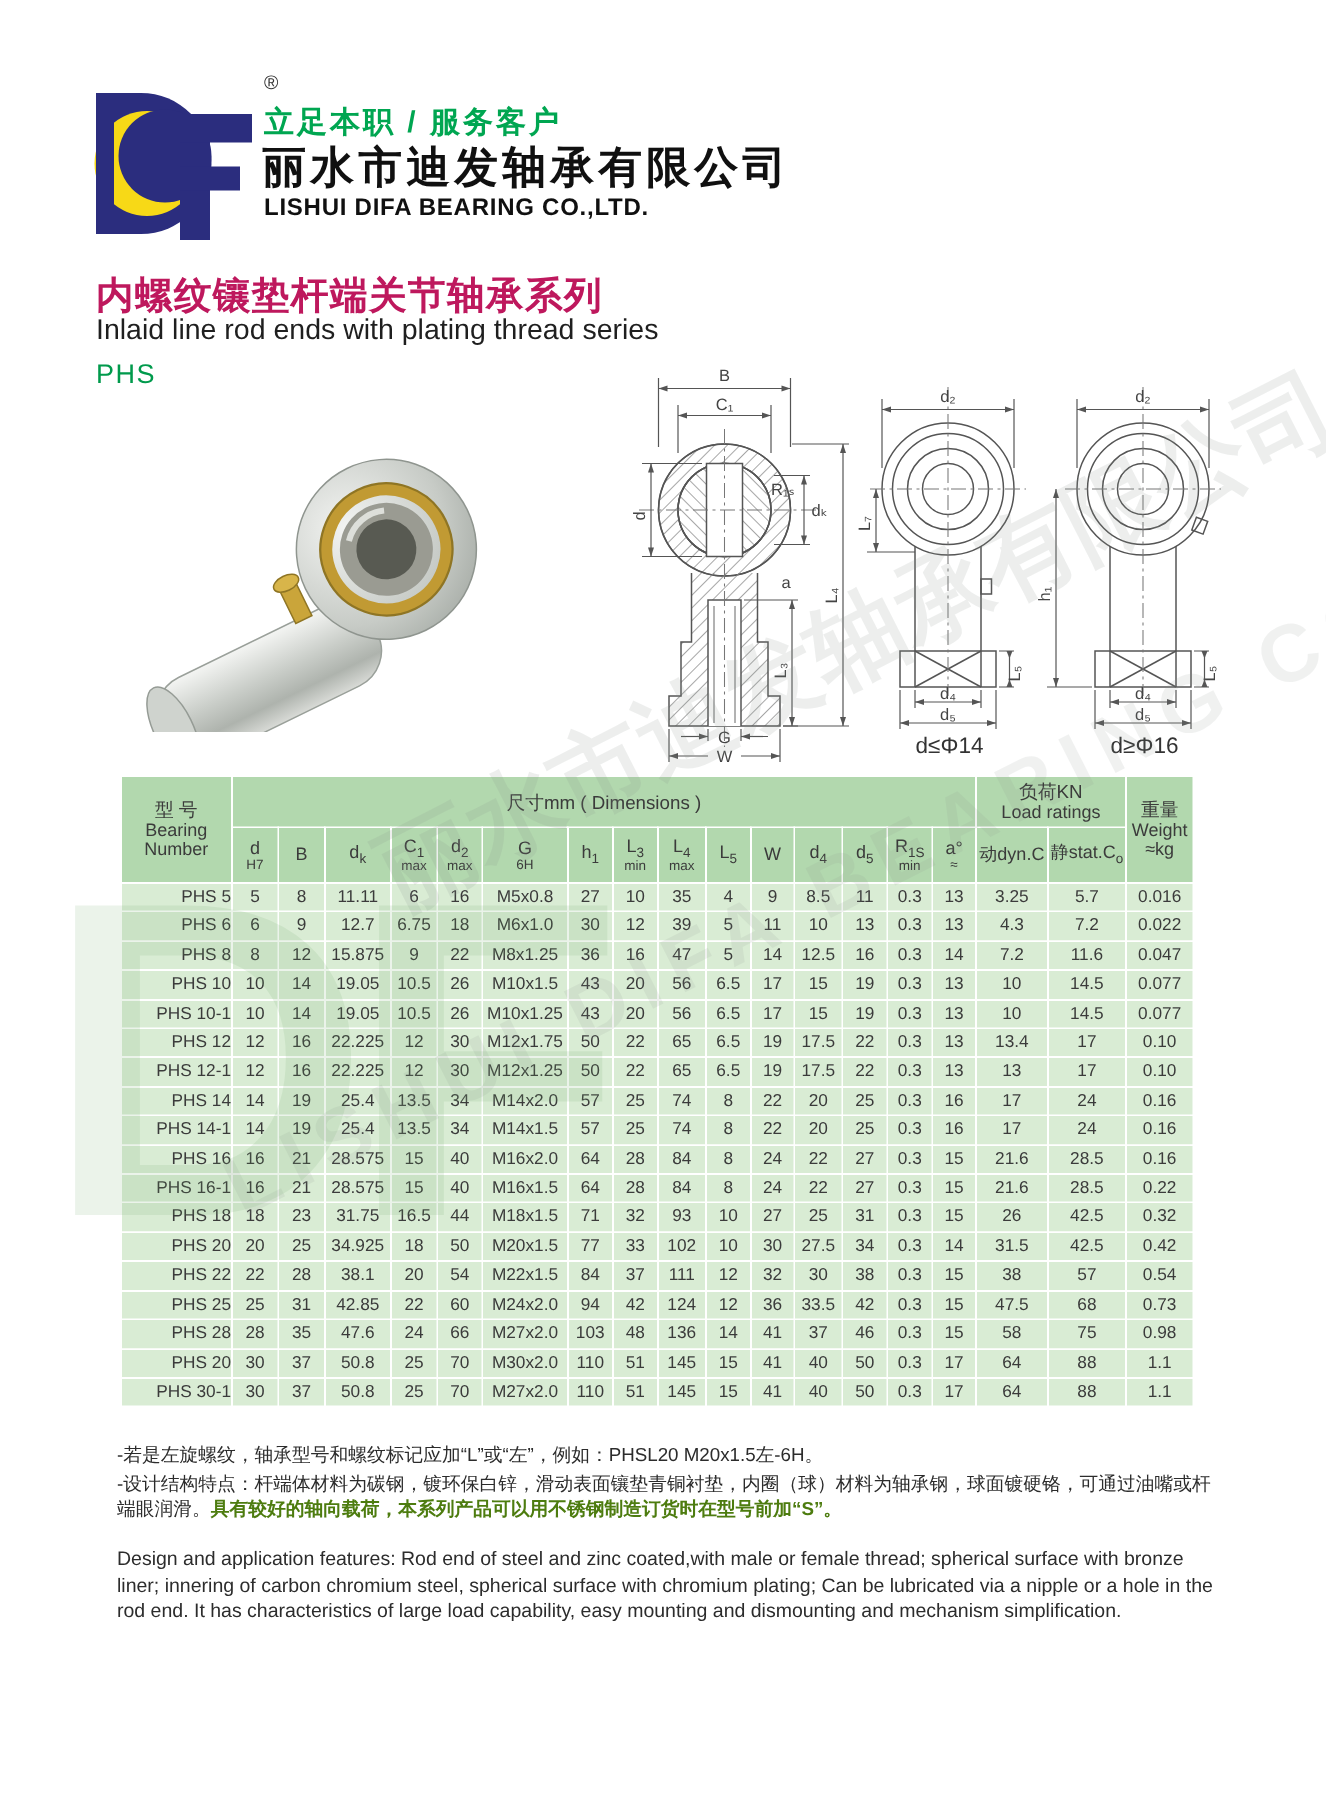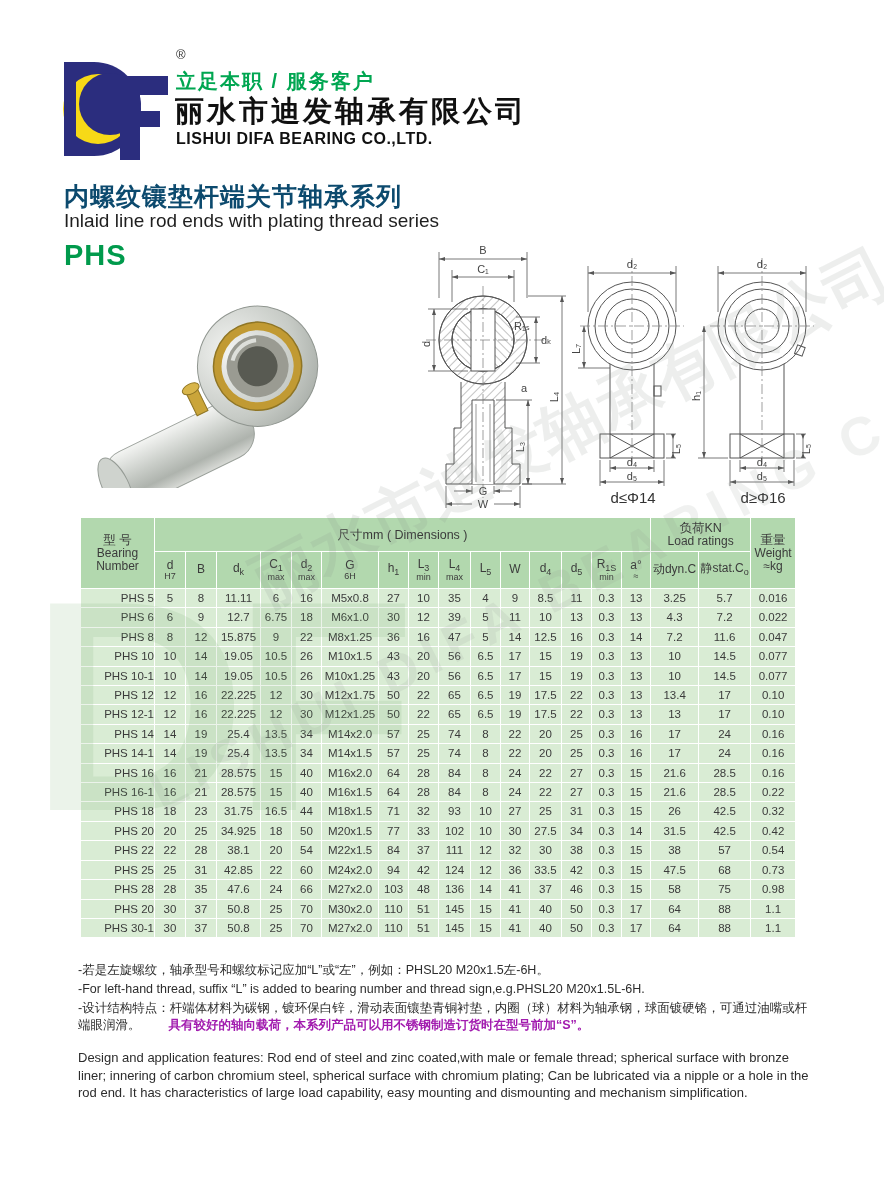--- a/index.html
+++ b/index.html
@@ -5,41 +5,41 @@
   html,body{margin:0;padding:0;}
   body{width:884px;height:1200px;background:#ffffff;position:relative;overflow:hidden;
        font-family:"Liberation Sans","DejaVu Sans",sans-serif;color:#222;}
   .abs{position:absolute;}
   
   .reg{font-size:13px;color:#333;}
   .slogan{font-size:20px;font-weight:bold;color:#00a651;letter-spacing:2px;text-align:center;}
   .company-cn{font-size:29px;font-weight:bold;color:#101010;letter-spacing:3px;}
   .company-en{font-size:16px;font-weight:bold;color:#101010;letter-spacing:.5px;}
   
-  .title-cn{font-size:25px;font-weight:bold;color:#0c4a6e;letter-spacing:1px;}
+  .title-cn{font-size:25px;font-weight:bold;color:#be185d;letter-spacing:1px;}
   .title-en{font-size:19px;color:#1f1f1f;}
-  .series{font-size:29px;font-weight:bold;color:#009a4c;letter-spacing:1px;text-align:center;}
+  .series{font-size:18px;font-weight:normal;color:#009a4c;letter-spacing:1px;text-align:center;}
   
   svg text{font-family:"Liberation Sans","DejaVu Sans",sans-serif;fill:#444;}
   .caption{font-size:15px;color:#333;text-align:center;width:110px;}
   
   #spec-table{border-collapse:collapse;table-layout:fixed;width:710px;}
   #spec-table th,#spec-table td{border:1px solid #ffffff;padding:0;text-align:center;
       overflow:hidden;white-space:nowrap;font-weight:normal;color:#3b3b3b;}
   #spec-table thead th{background:#b2d8ae;font-size:12px;line-height:1.12;vertical-align:middle;}
   #spec-table thead tr.grp th{height:33px;}
   #spec-table thead tr.sub th{height:36px;}
   #spec-table tbody td{background:#d9ecd4;font-size:11.5px;height:18.4px;line-height:18.4px;}
   #spec-table tbody td.model{text-align:right;padding-left:7px;}
   .sym{font-size:12px;} .sym sub{font-size:9px;} .below{font-size:9px;line-height:1.05;}
   .hcell-l1{font-size:12.5px;} .hcell-l2{font-size:12px;}
   
   .notes{width:736px;font-size:12.5px;color:#2c2c2c;line-height:1.32;}
   .notes .line{margin-bottom:2.5px;}
-  .green-text{color:#a21caf;font-weight:bold;margin-left:28px;}
+  .green-text{color:#4d7c0f;font-weight:bold;}
   .en-par{font-size:13px;line-height:1.35;color:#2c2c2c;margin-top:16px;}
   
   .wm{pointer-events:none;white-space:nowrap;font-weight:bold;z-index:10;}
   .wm-cn{left:238px;top:548px;font-size:64px;color:#8a938d;opacity:.15;
          transform:rotate(-27deg);transform-origin:0 0;}
   .wm-en{left:140px;top:768px;font-size:54px;letter-spacing:9px;color:#8a938d;opacity:.12;
          transform:rotate(-27deg);transform-origin:0 0;}
   .wm-df{left:30px;top:556px;font-size:300px;color:#6aa567;opacity:.13;letter-spacing:-14px;line-height:1;}
 </style>
 </head>
@@ -769,20 +769,19 @@
         <td>17</td>
         <td>64</td>
         <td>88</td>
         <td>1.1</td>
       </tr>
     </tbody>
 </table>
 
 <div class="abs notes" style="left:78px;top:962px;">
   <div class="line">-若是左旋螺纹，轴承型号和螺纹标记应加“L”或“左”，例如：PHSL20 M20x1.5左-6H。</div>
-  <div class="line">-For left-hand thread, suffix “L” is added to bearing number and thread sign,e.g.PHSL20 M20x1.5L-6H.</div>
   <div class="line"><span>-设计结构特点：杆端体材料为碳钢，镀环保白锌，滑动表面镶垫青铜衬垫，内圈（球）材料为轴承钢，球面镀硬铬，可通过油嘴或杆端眼润滑。</span><span class="green-text">具有较好的轴向载荷，本系列产品可以用不锈钢制造订货时在型号前加“S”。</span></div>
   <div class="en-par">Design and application features: Rod end of steel and zinc coated,with male or female thread; spherical surface with bronze liner; innering of carbon chromium steel, spherical surface with chromium plating; Can be lubricated via a nipple or a hole in the rod end. It has characteristics of large load capability, easy mounting and dismounting and mechanism simplification.</div>
 </div>
 
 <div class="abs wm wm-cn">丽水市迪发轴承有限公司</div>
 <div class="abs wm wm-en">LISHUI DIFA BEARING CO.,LTD.</div>
 <div class="abs wm wm-df">DF</div>
 
 </body></html>

